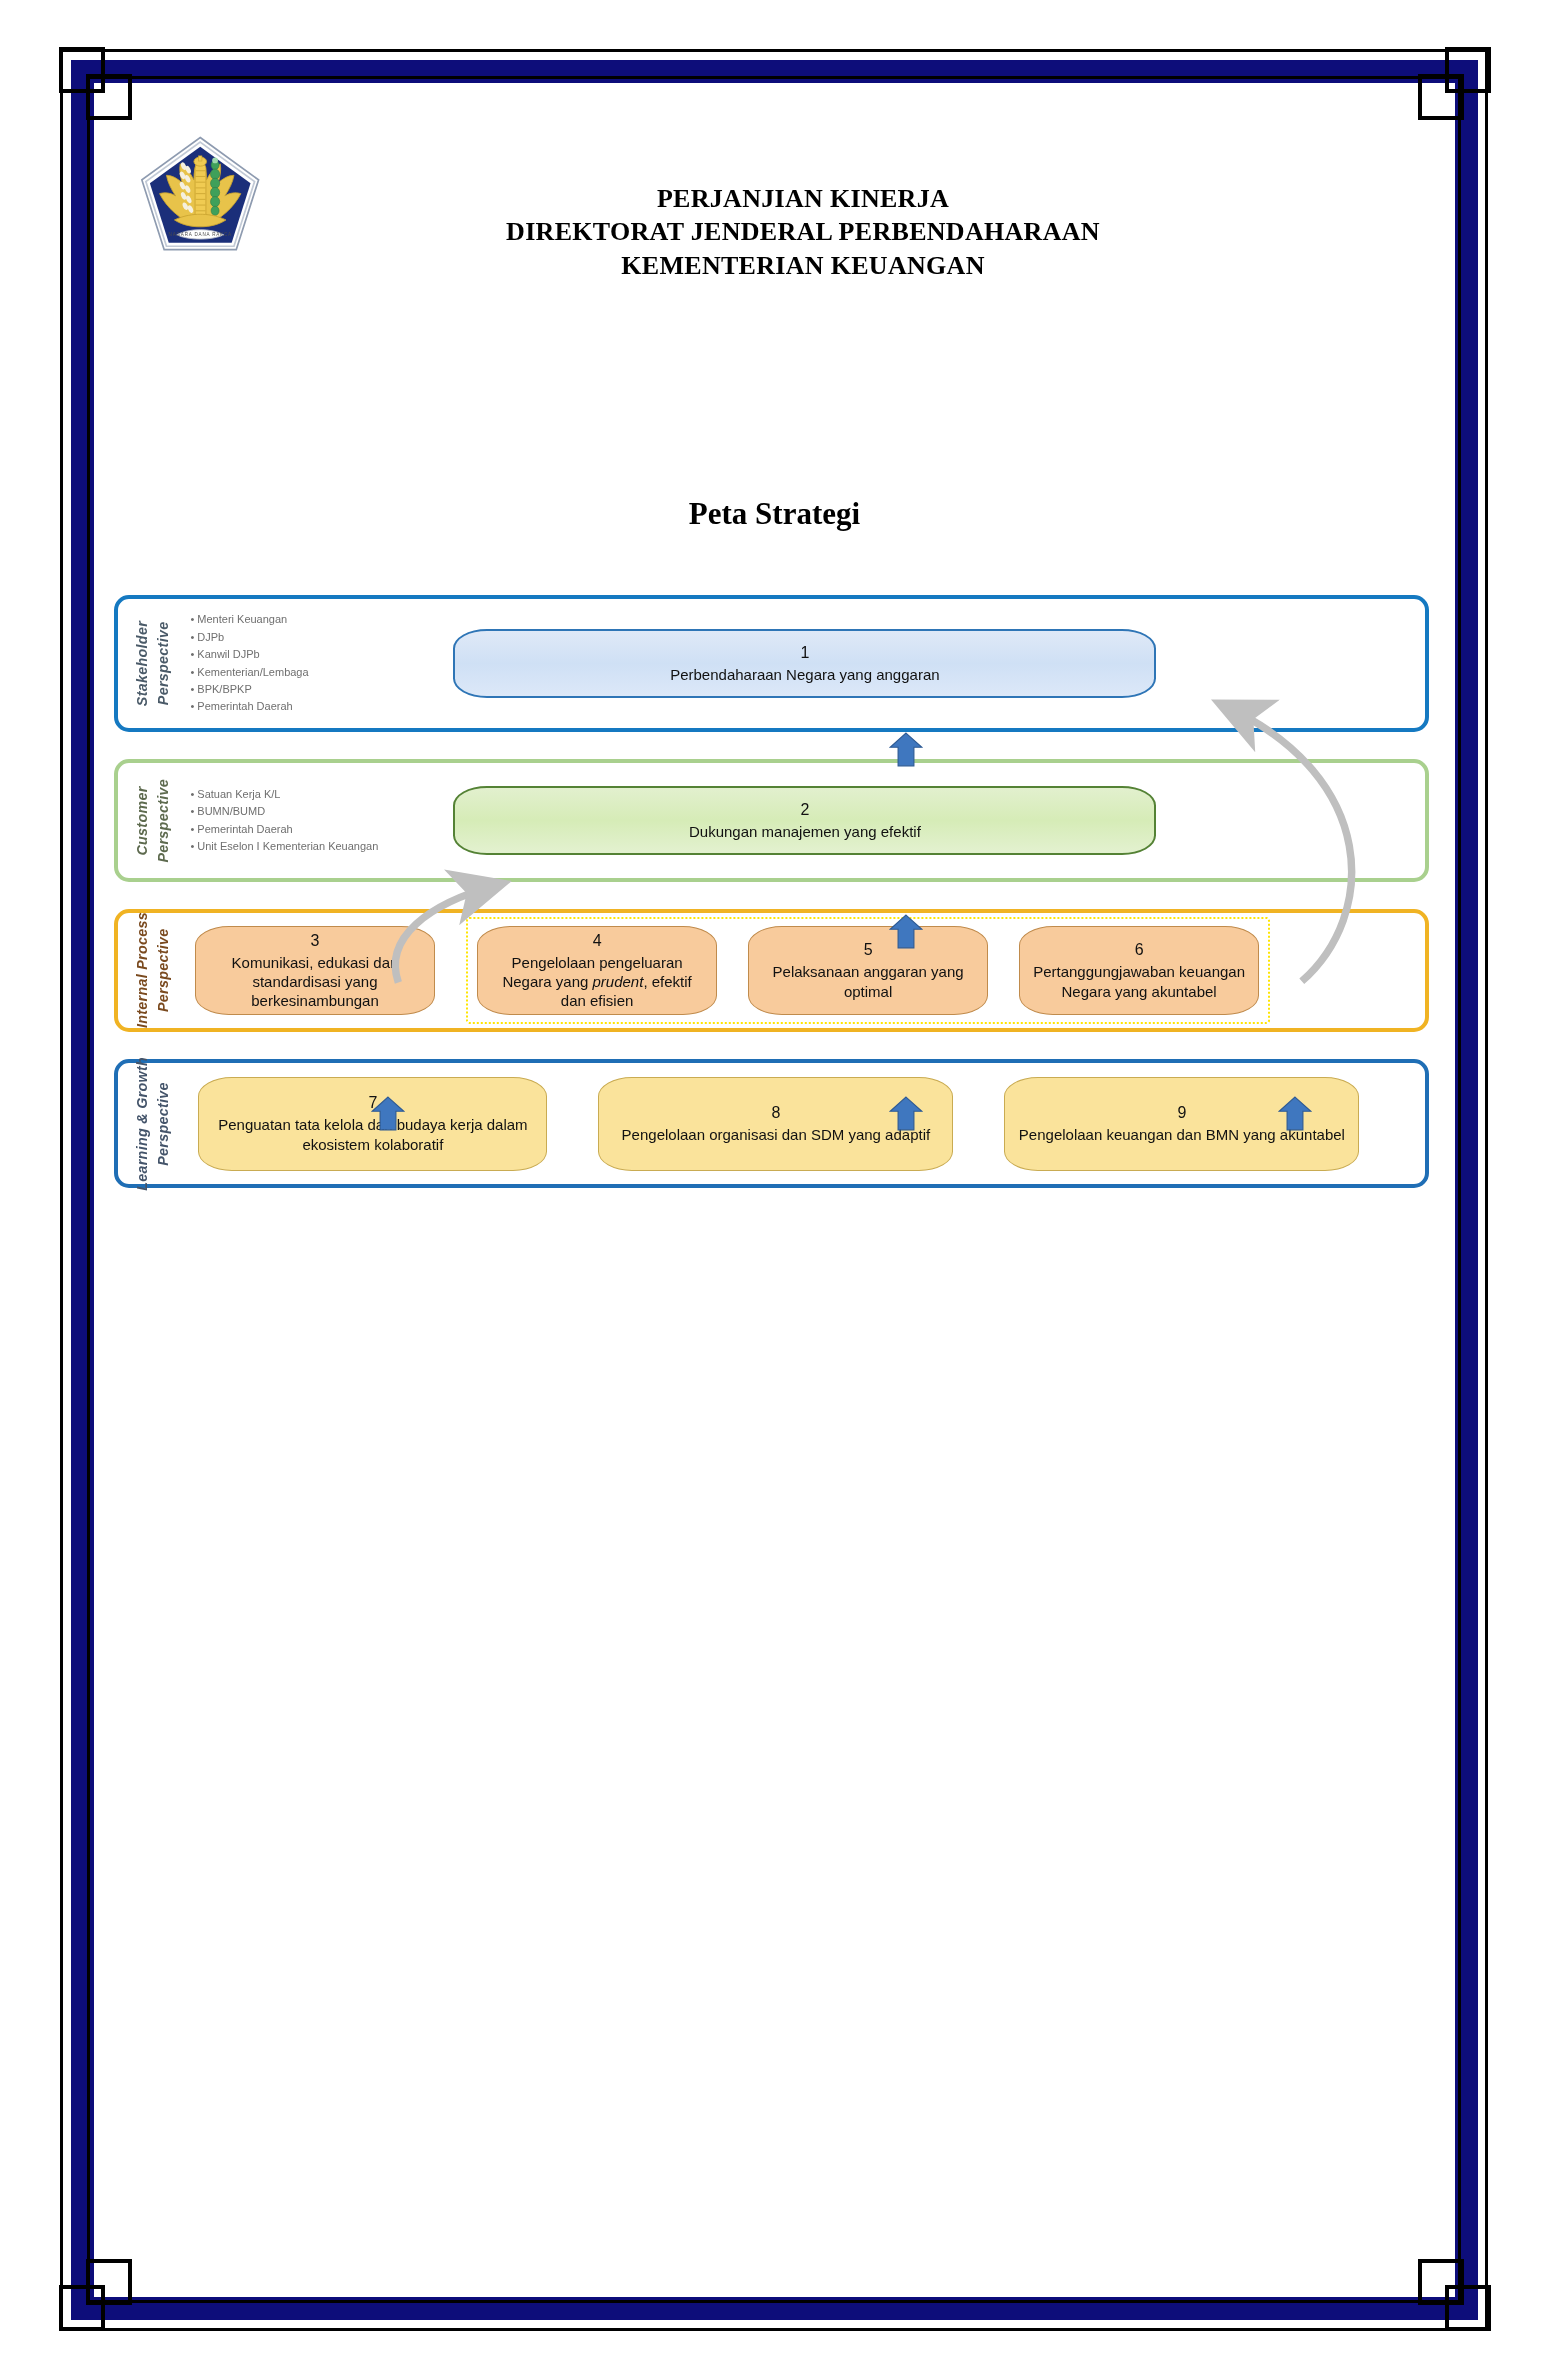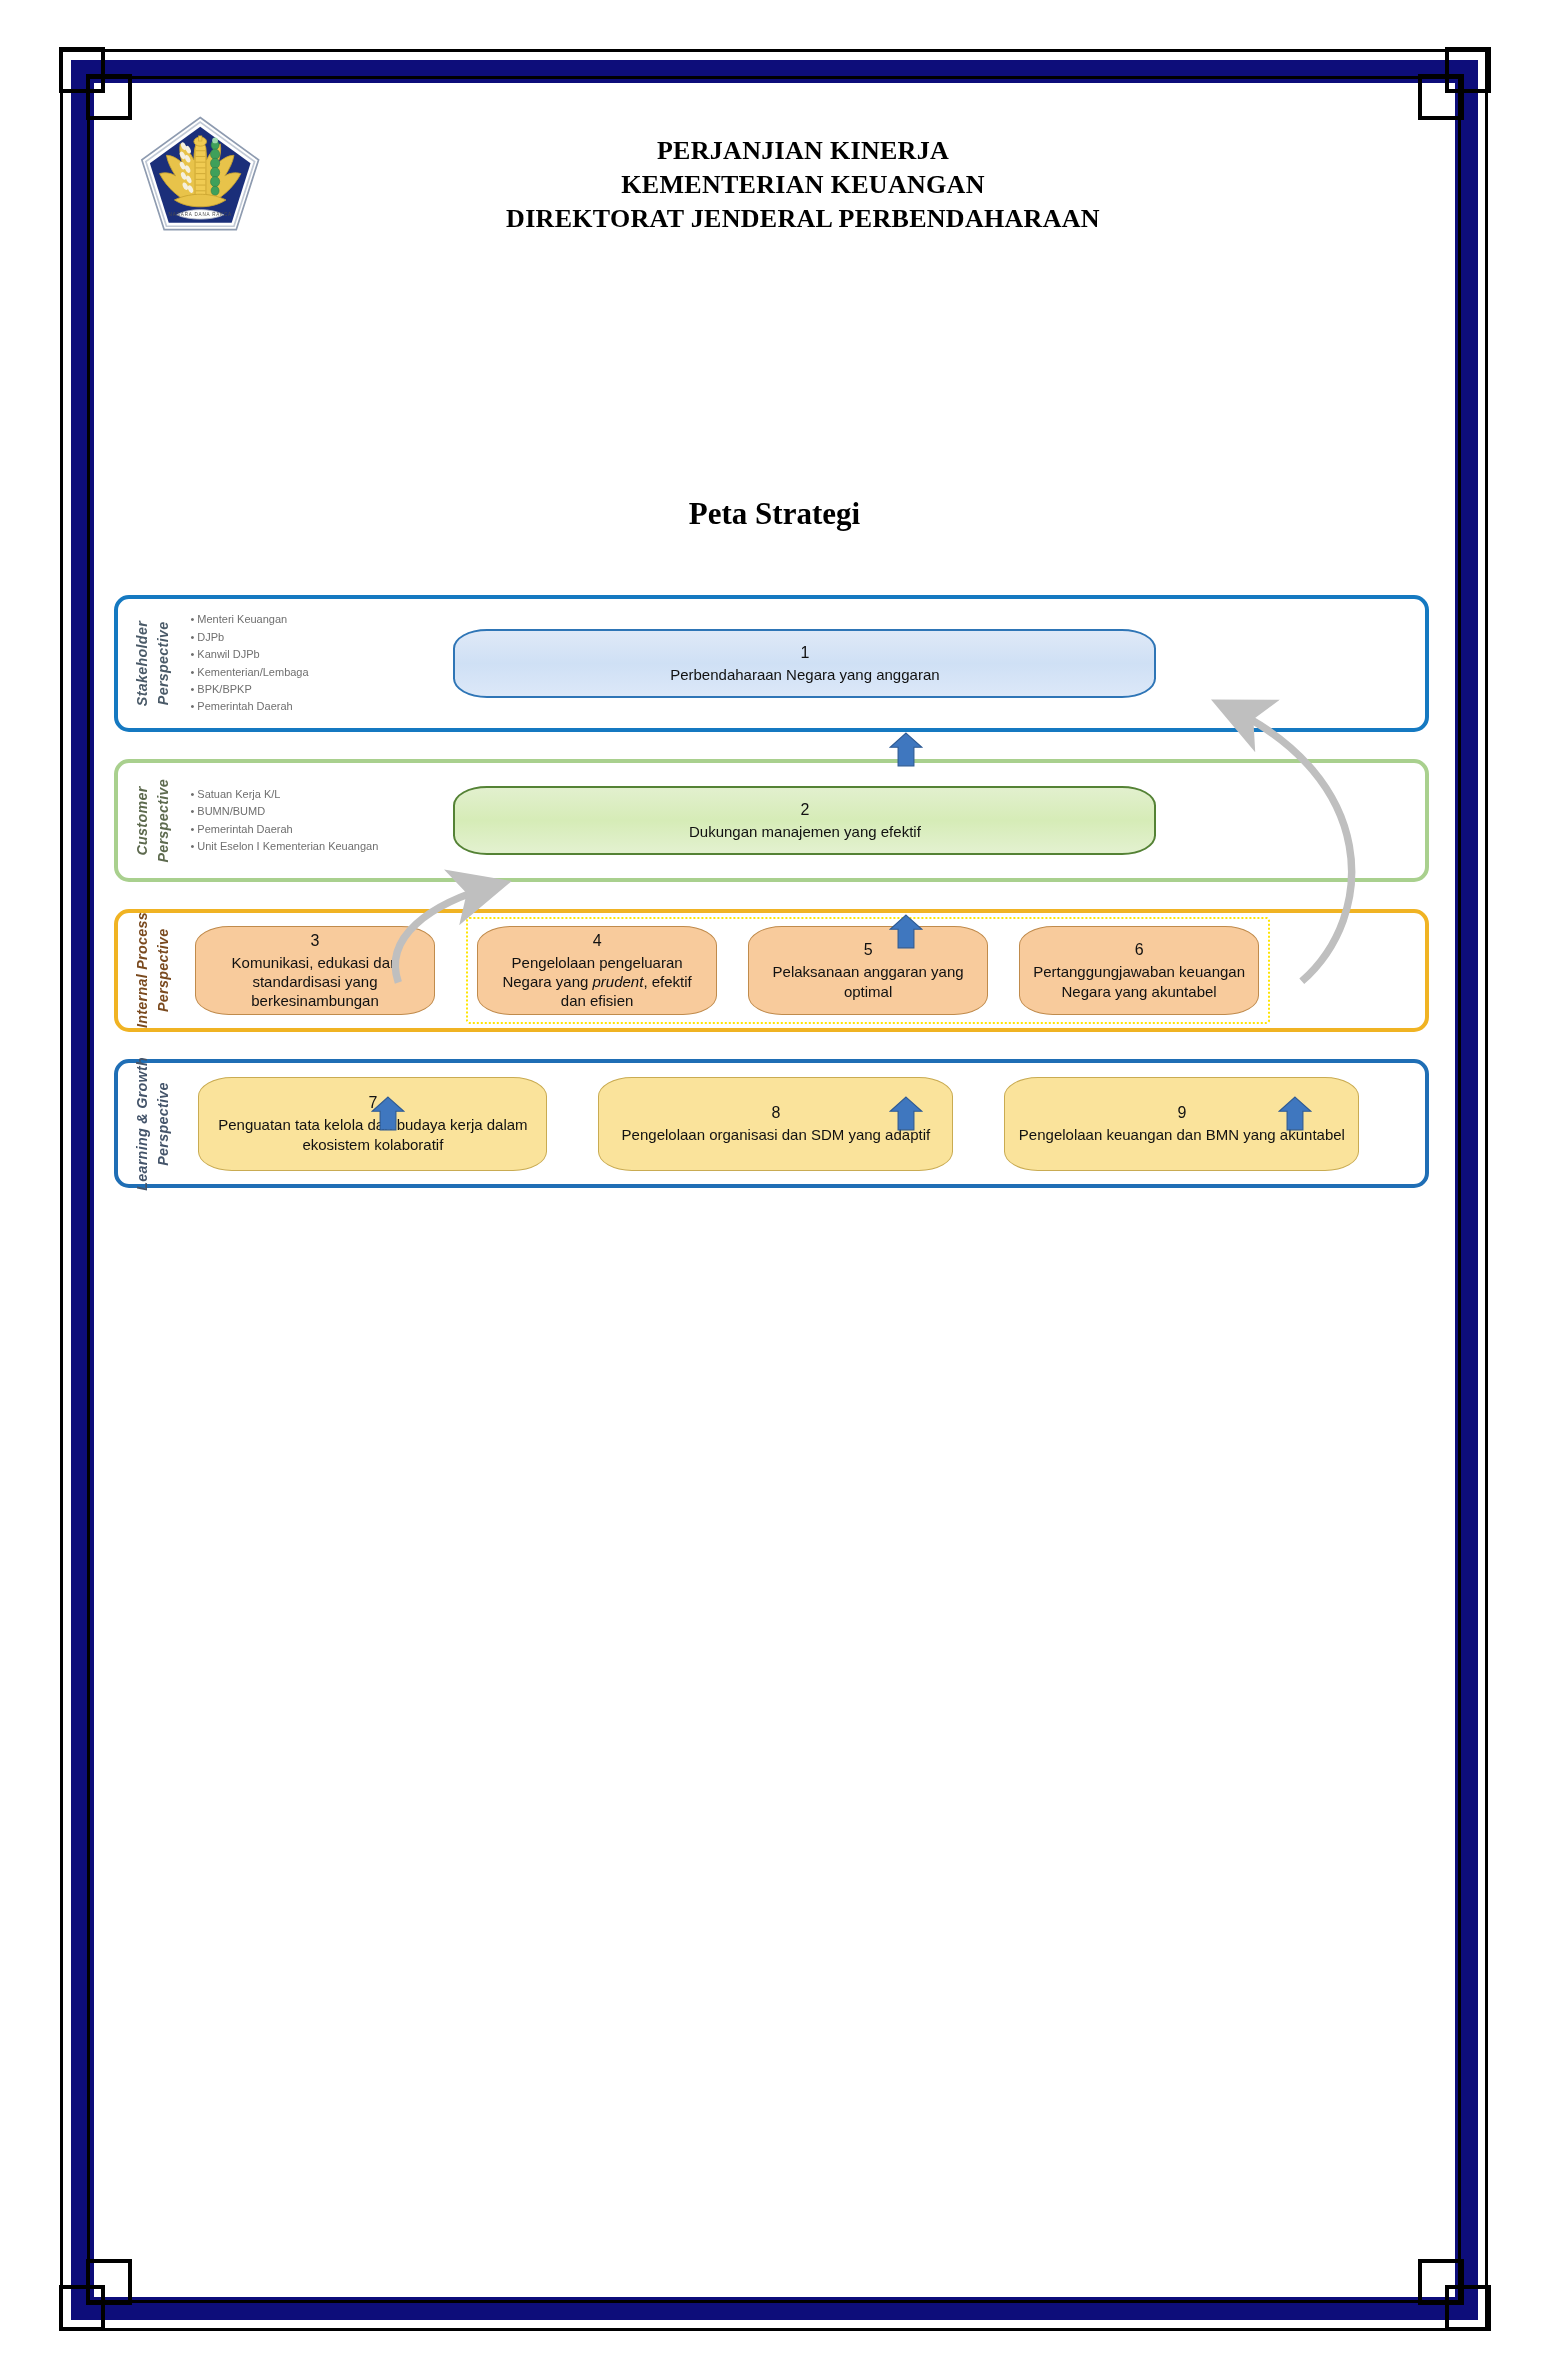--- a/index.html
+++ b/index.html
@@ -50,24 +50,24 @@
   .corner-sq.tr-a { left: 1445px; top: 47px; }
   .corner-sq.tr-b { left: 1418px; top: 74px; }
   .corner-sq.bl-a { left: 59px;  top: 2285px; }
   .corner-sq.bl-b { left: 86px;  top: 2259px; }
   .corner-sq.br-a { left: 1445px; top: 2285px; }
   .corner-sq.br-b { left: 1418px; top: 2259px; }
 
   
   .header {
     position: absolute;
-    left: 114px; top: 107px;
+    left: 114px; top: 127px;
     width: 1315px;
     display: flex;
-    align-items: center;
+    align-items: flex-end;
   }
   .logo-wrap {
     width: 172px;
     display: flex;
     justify-content: center;
     padding-top: 6.9px;
   }
   .header-text {
     flex: 1;
     text-align: center;
@@ -323,22 +323,22 @@
 
       <path d="M62,150 C78,142 96,140 107,140 C118,140 136,142 152,150
                C140,158 124,162 107,162 C90,162 74,158 62,150 Z" fill="#e8c34a" stroke="#c9a430" stroke-width="1.5"></path>
 
       <path d="M66,176 C86,164 128,164 148,176 C128,186 86,186 66,176 Z" fill="#ffffff" stroke="#b9bec9" stroke-width="1.5"></path>
       <text x="107" y="178" text-anchor="middle" font-family="Liberation Sans, sans-serif" font-size="8" fill="#4a4a4a" letter-spacing="1.4">NAGARA DANA RAKCA</text>
     </svg>
   </div>
   <div class="header-text">
     <div>PERJANJIAN KINERJA</div>
+    <div>DIREKTORAT JENDERAL PERBENDAHARAAN</div>
     <div>KEMENTERIAN KEUANGAN</div>
-    <div>DIREKTORAT JENDERAL PERBENDAHARAAN</div>
   </div>
 </div>
 
 <div class="map-title">Peta Strategi</div>
 
 <div class="strategy-map map-wrap">
 
   <svg class="curves" viewBox="0 0 2300 1120">
     <defs>
       <marker id="grayhead" markerWidth="9" markerHeight="9" refX="6.2" refY="4.5" orient="auto">

